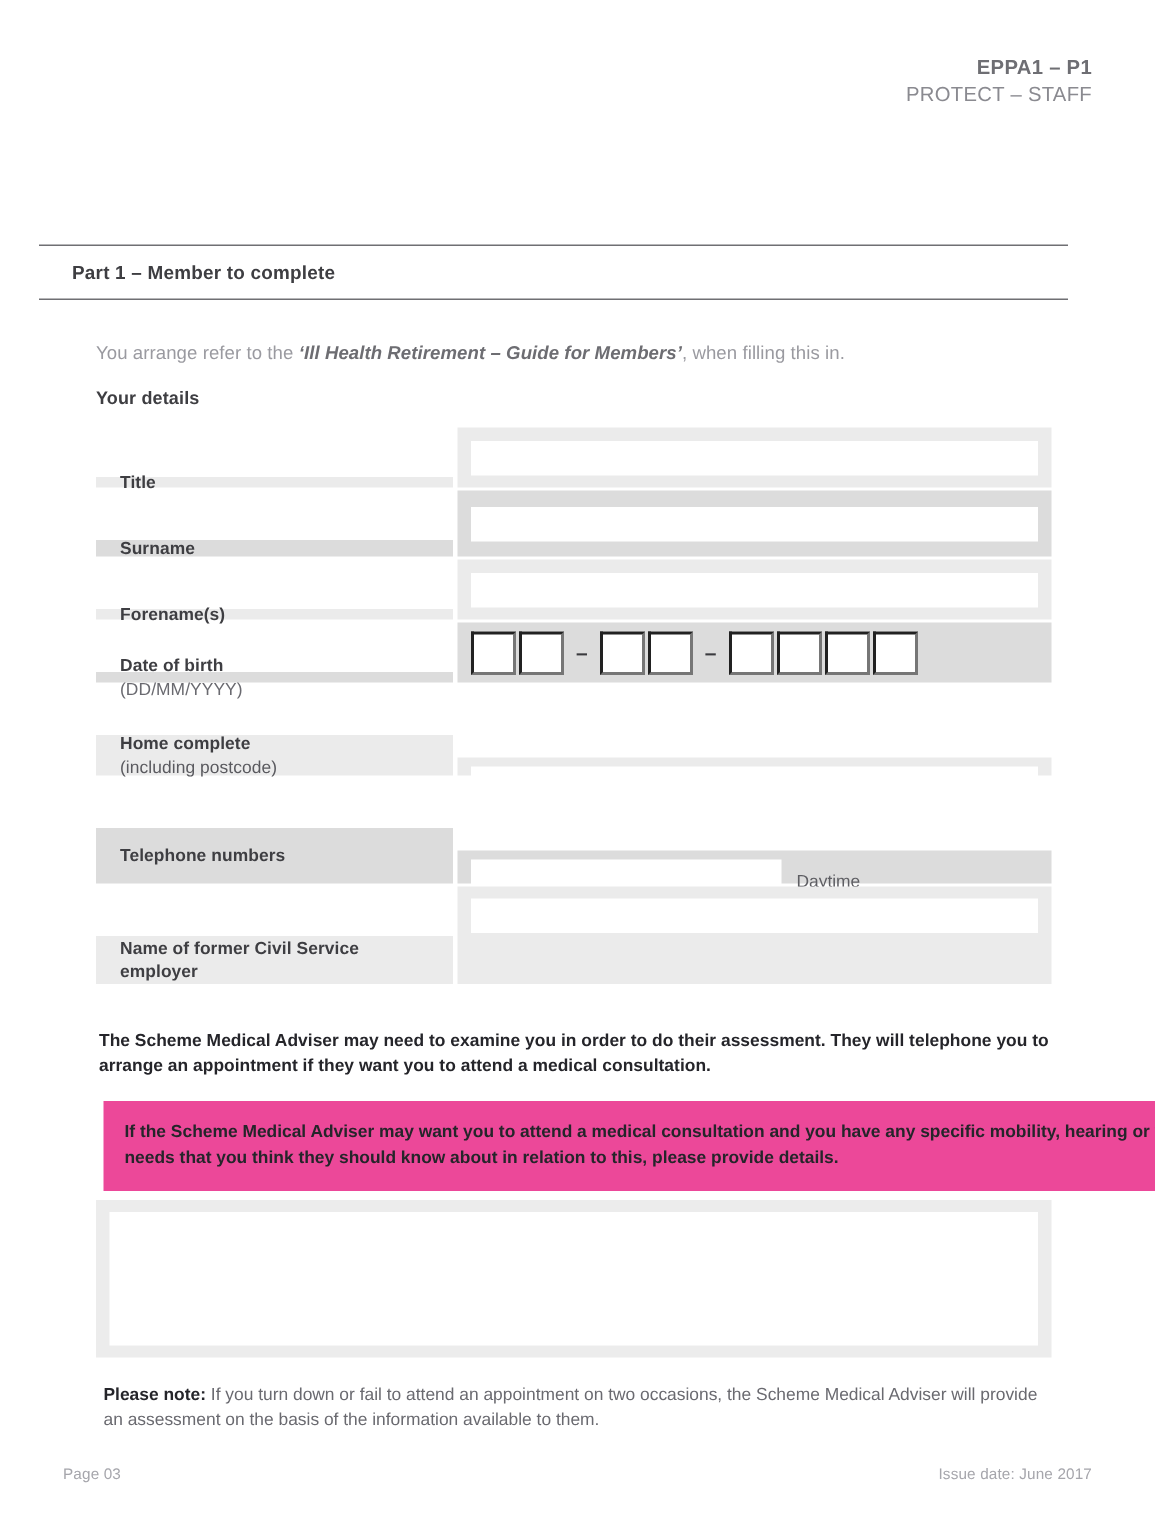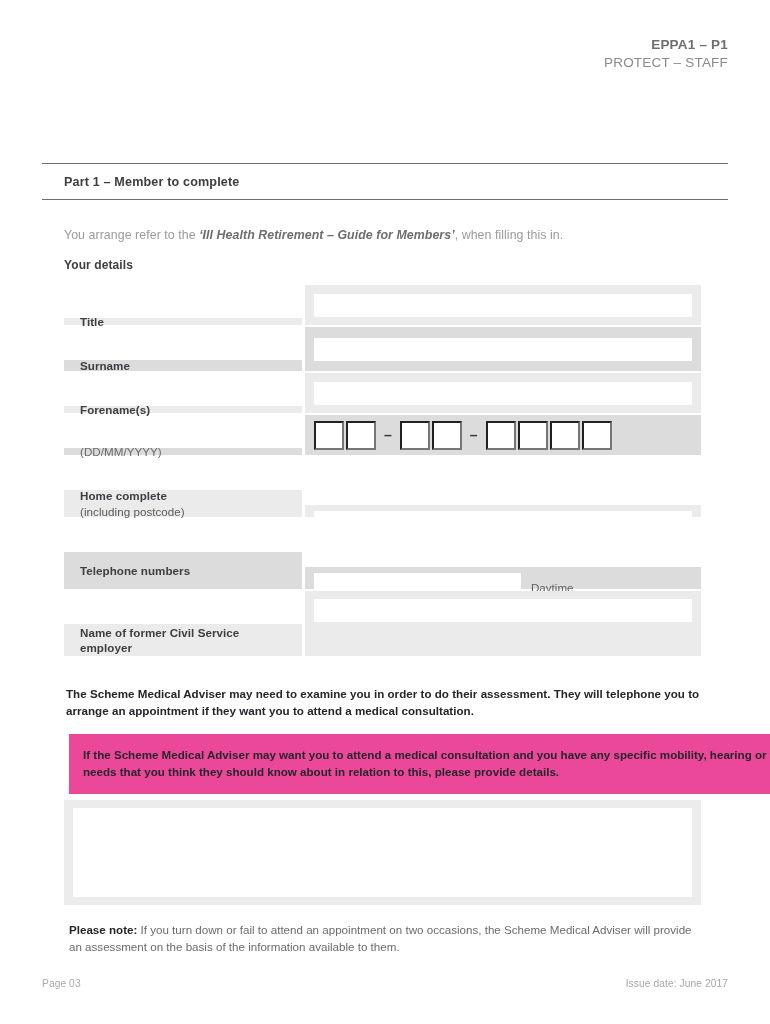--- a/index.html
+++ b/index.html
@@ -42,21 +42,21 @@
   .doc-header .classification {
     font-size: 13.5px;
     font-weight: normal;
     color: #8a8a90;
     letter-spacing: .2px;
   }
 
   
   .part-banner {
     position: absolute;
-    left: 42px;
+    left: 26px;
     top: 163px;
     width: 686px;
     border-top: 1.3px solid #6f6f73;
     border-bottom: 1.3px solid #6f6f73;
     height: 37px;
     box-sizing: border-box;
   }
   .part-banner .part-title {
     font-size: 12.6px;
     font-weight: bold;
@@ -312,20 +312,21 @@
 
     <div class="form-row row-fore shade-light">
       <div class="label-cell">Forename(s)</div>
       <div class="field-cell">
         <input class="inp wide" type="text" style="">
       </div>
     </div>
 
     <div class="form-row row-dob shade-dark">
       <div class="label-cell">
+          <span>Date of birth </span>
           <span class="paren">(DD/MM/YYYY)</span>
         </div>
       <div class="field-cell">
         <div class="dob-group">
           <input class="dob-box" maxlength="1" style="">
           <input class="dob-box" maxlength="1" style="">
           <span class="dob-sep">–</span>
           <input class="dob-box" maxlength="1" style="">
           <input class="dob-box" maxlength="1" style="">
           <span class="dob-sep">–</span>

